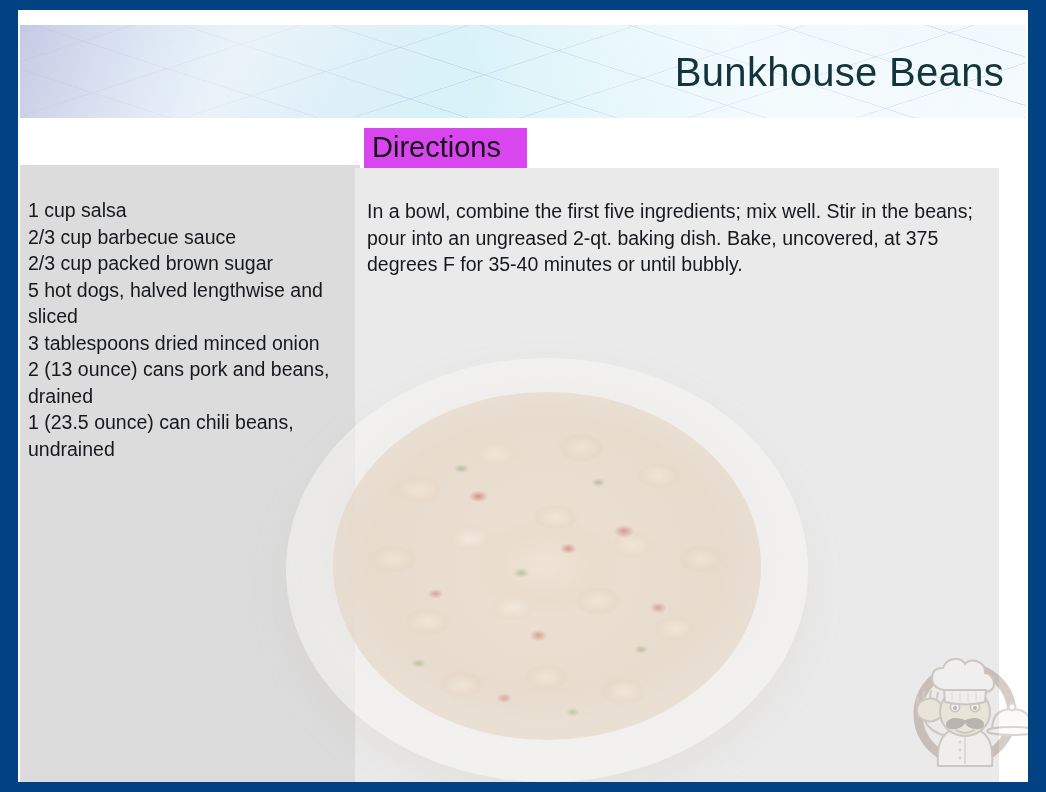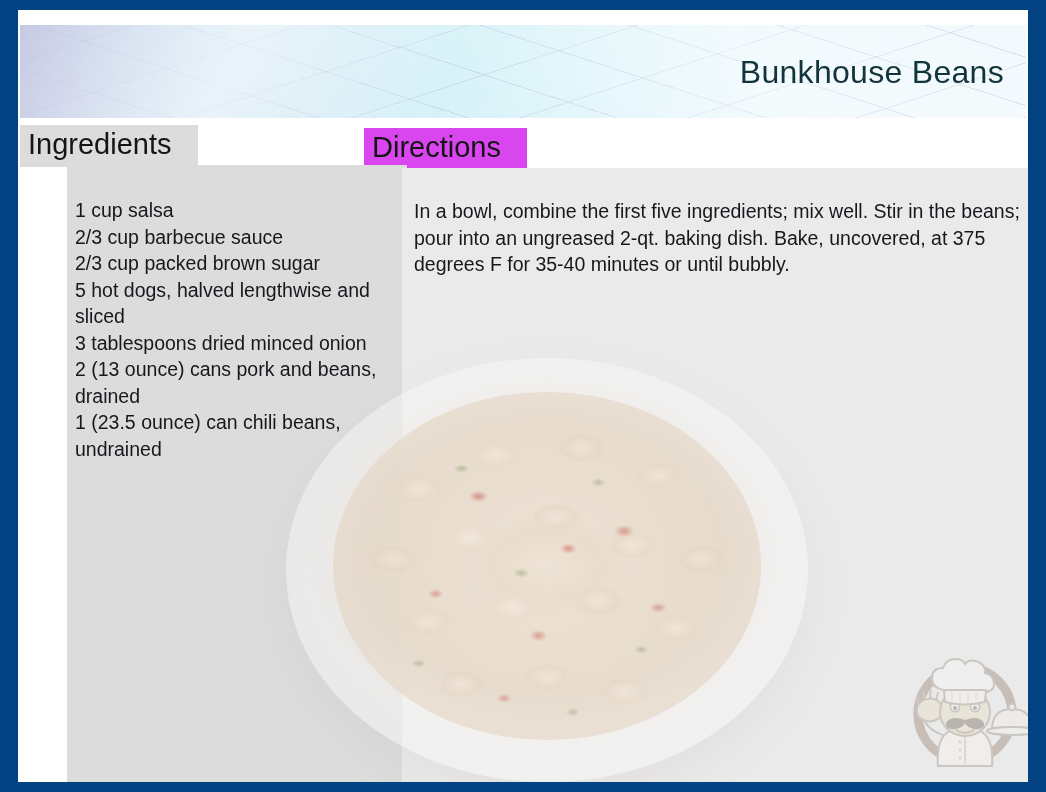--- a/index.html
+++ b/index.html
@@ -49,21 +49,21 @@
         rgba(255,255,255,0) 1px, rgba(255,255,255,0) 52px),
       linear-gradient(100deg, #c6c9e4 0%, #cfe2f2 18%, #d6f2f8 42%, #e2f6fb 62%, #eef8fc 82%, #f3fafd 100%);
     overflow: hidden;
   }
 
   .banner-title {
     position: absolute;
     right: 22px;
     top: 50%;
     transform: translateY(-50%);
-    font-size: 32px;
+    font-size: 40px;
     font-weight: 400;
     letter-spacing: 0.3px;
     color: #12343d;
     white-space: nowrap;
   }
 
   
   .tab {
     position: absolute;
     background: #dcdcdc;
@@ -74,21 +74,20 @@
     line-height: 1.1;
     white-space: nowrap;
   }
   .tab-ingredients { left: 2px;   top: 115px; }
   .tab-directions  { left: 346px; top: 118px; background: #d946ef; }
 
   
   .panel {
     position: absolute;
     overflow: hidden;
-    margin-left: 47px;
   }
 
   .panel-ingredients {
     left: 2px;
     top: 155px;
     width: 340px;
     height: 617px;
     background: #dcdcdc;
   }
 
@@ -227,21 +226,20 @@
 <body>
 
 <div class="recipe-card">
 
   <div class="page">
 
     <div class="banner">
       <div class="banner-title">Bunkhouse Beans</div>
     </div>
 
-    <div class="tab tab-ingredients">Ingredients</div>
 
     <div class="tab tab-directions">Directions</div>
 
     <div class="food-photo">
       <div class="bowl"></div>
       <div class="beans"></div>
     </div>
 
     <div class="panel panel-ingredients">
       <div class="panel-body">

